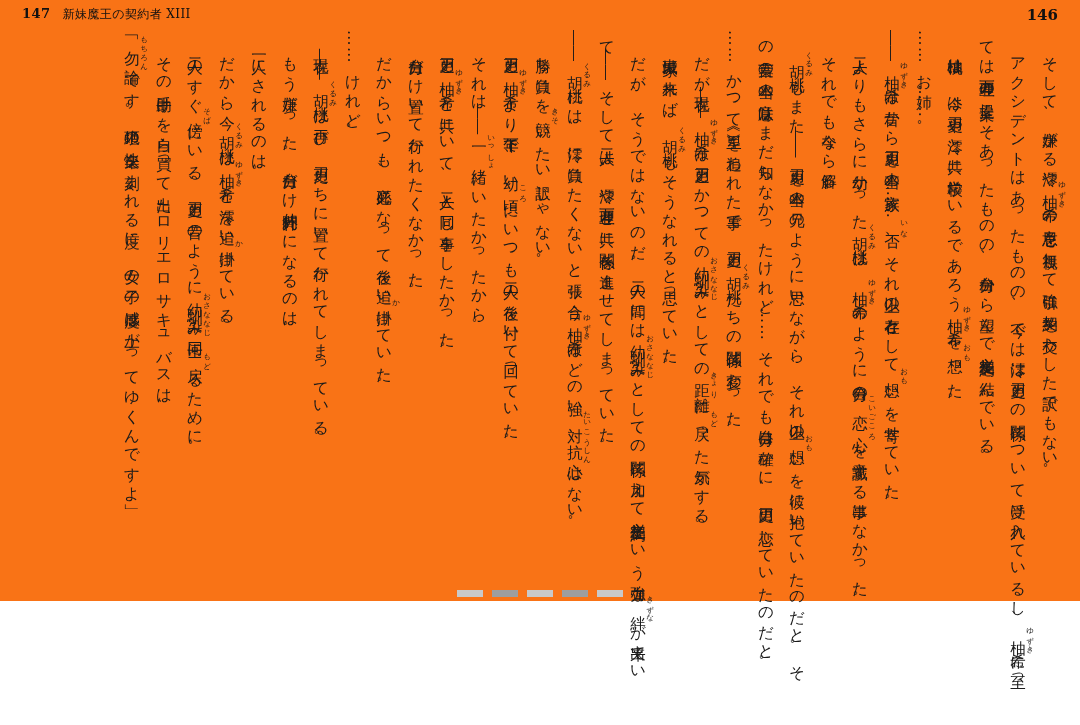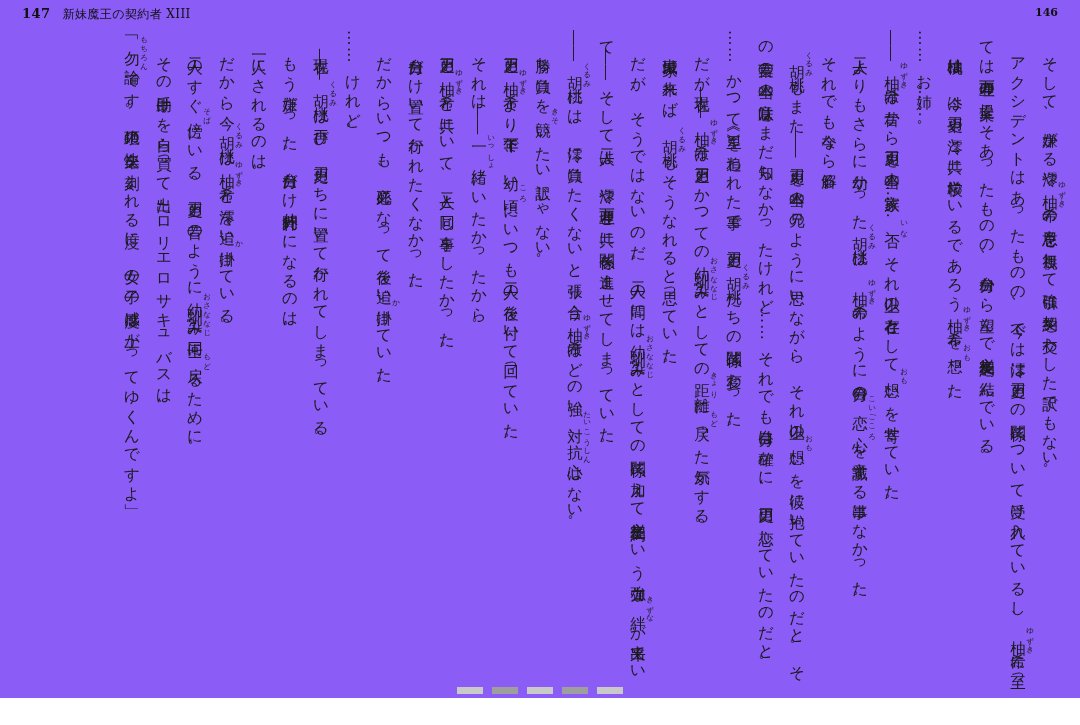--- a/index.html
+++ b/index.html
@@ -10,22 +10,22 @@
   body {
     width: 1080px;
     height: 725px;
     overflow: hidden;
     font-family: "DejaVu Serif", "Liberation Serif", serif;
     color: #1a1a1a;
   }
   .page {
     position: relative;
     width: 1080px;
-    height: 698px;
-    background: #8b5cf6;
+    height: 601px;
+    background: #f97316;
     box-sizing: border-box;
   }
   
   .header {
     position: absolute;
     top: 0;
     left: 0;
     width: 1080px;
     height: 30px;
     box-sizing: border-box;
@@ -47,21 +47,21 @@
   }
   .book-title {
     font-size: 12px;
     color: #111;
     letter-spacing: 0.4px;
   }
   .header-right {
     position: absolute;
     right: 22px;
     top: 6px;
-    font-size: 11px;
+    font-size: 15px;
     font-weight: bold;
     color: #111;
   }
   
   .body-area {
     position: absolute;
     top: 30px;
     left: 14px;
     width: 1052px;
     height: 668px;

